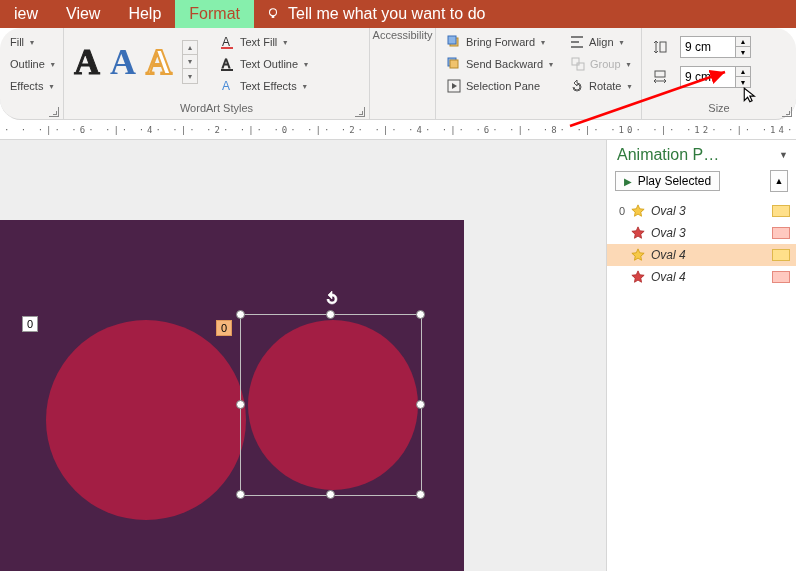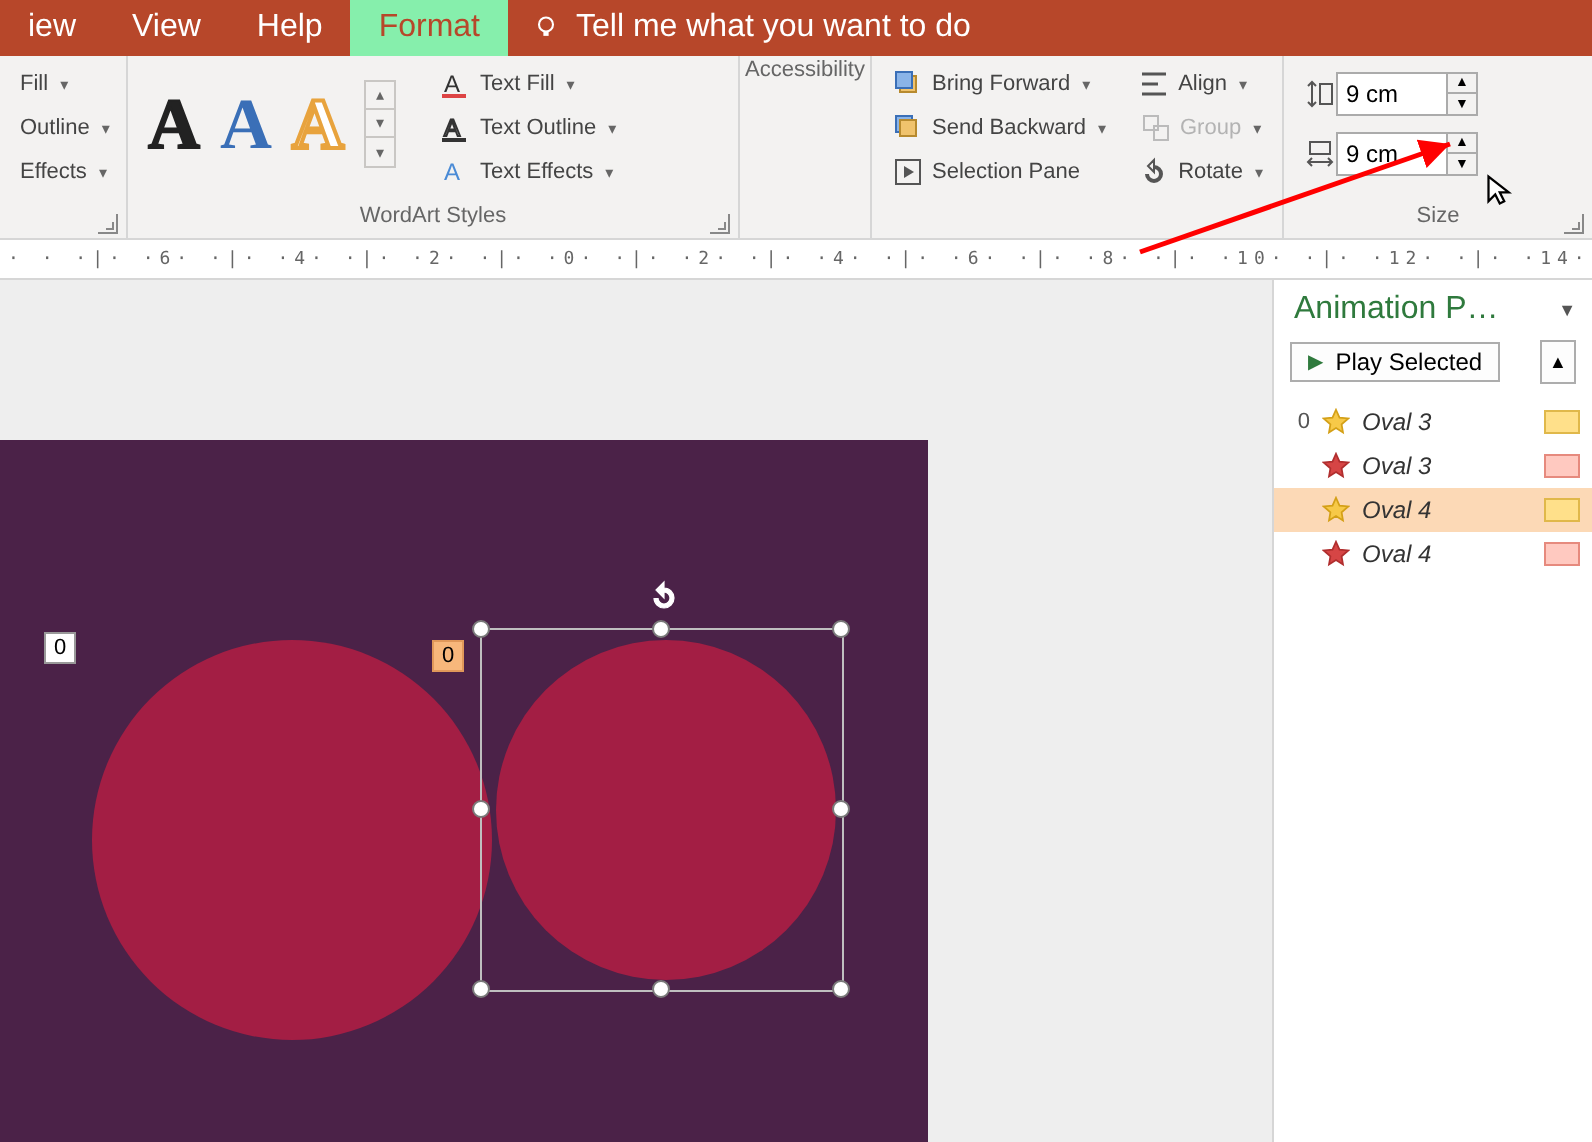--- a/index.html
+++ b/index.html
@@ -7,21 +7,21 @@
 
   
   .titlebar { height: 28px; background: #b7472a; display: flex; align-items: stretch; color: #fff; font-size: 16px; }
   .titlebar .tab { padding: 0 14px; display: flex; align-items: center; cursor: pointer; }
   .titlebar .tab.active { background: #86efac; color: #b7472a; }
   .titlebar .tellme { display: flex; align-items: center; padding: 0 12px; flex: 1; gap: 8px; }
   .titlebar .share { padding: 0 14px; display: flex; align-items: center; gap: 6px; }
   .bulb { width: 14px; height: 14px; }
 
   
-  .ribbon { height: 92px; background: #f3f2f1; border-bottom: 1px solid #d6d6d6; display: flex; font-size: 11px; color: #444; }
+  .ribbon { height: 92px; background: #f3f2f1; border-bottom: 1px solid #d6d6d6; display: flex; font-size: 11px; color: #444; border-radius: 21px; }
   .group { border-right: 1px solid #d6d6d6; display: flex; flex-direction: column; }
   .group-body { flex: 1; display: flex; align-items: flex-start; padding: 4px 6px 0 6px; gap: 4px; }
   .group-label { text-align: center; font-size: 11px; color: #666; height: 18px; line-height: 14px; position: relative; }
   .dlaunch { position: absolute; right: 4px; bottom: 2px; width: 10px; height: 10px; border: 1px solid #888; border-top: none; border-left: none; }
   .dlaunch::after { content: ""; position: absolute; width: 3px; height: 3px; border-right: 1px solid #888; border-bottom: 1px solid #888; right: 1px; bottom: 1px; }
 
   .vstack { display: flex; flex-direction: column; gap: 2px; }
   .rbtn { display: flex; align-items: center; gap: 4px; padding: 1px 4px; height: 20px; cursor: pointer; white-space: nowrap; }
   .rbtn .dd { margin-left: 2px; font-size: 8px; color: #666; }
 
@@ -31,21 +31,21 @@
   .wa-scroll div { height: 14px; display: flex; align-items: center; justify-content: center; font-size: 8px; color: #666; border-bottom: 1px solid #c9c7c4; cursor: pointer; }
   .wa-scroll div:last-child { border-bottom: none; }
 
   .altbtn { display: flex; flex-direction: column; align-items: center; width: 46px; padding-top: 4px; cursor: pointer; }
   .altbtn .pic { width: 32px; height: 30px; border: 1px solid #8aa9c8; background: linear-gradient(#dbe9f6, #fff); position: relative; }
   .altbtn .pic::after { content: ""; position: absolute; width: 10px; height: 10px; background: #f7d774; border-radius: 50%; top: 4px; left: 4px; }
 
   .icon16 { width: 16px; height: 16px; display: inline-block; }
 
   .size-inputs { display: flex; flex-direction: column; gap: 8px; padding: 4px 8px 0 4px; }
-  .size-row { display: flex; align-items: center; gap: 0; }
+  .size-row { display: flex; align-items: center; gap: 12px; }
   .size-input { display: flex; align-items: center; border: 1px solid #ababab; background: #fff; height: 22px; }
   .size-input input { border: none; width: 54px; font-size: 12px; padding: 0 4px; outline: none; }
   .spinners { display: flex; flex-direction: column; border-left: 1px solid #ababab; }
   .spinners button { width: 14px; height: 10px; font-size: 7px; line-height: 7px; background: #f3f2f1; border: none; cursor: pointer; padding: 0; }
   .spinners button:first-child { border-bottom: 1px solid #ababab; }
 
   
   .ruler { height: 20px; background: #fff; border-bottom: 1px solid #d6d6d6; font-size: 9px; color: #666; position: relative; overflow: hidden; letter-spacing: 3px; padding-left: 4px; display:flex; align-items:center;}
   .ruler span { white-space: pre; font-family: monospace; font-size: 9px;}
 
@@ -63,21 +63,21 @@
   .tagnum.orange { background: #f7b77b; border-color: #e0985a; }
 
   .selbox { position: absolute; left: 240px; top: 94px; width: 182px; height: 182px; border: 1px solid #bfbfbf; }
   .handle { position: absolute; width: 9px; height: 9px; background: #fff; border: 1px solid #7a7a7a; border-radius: 50%; margin: -5px; }
   .h-nw { left: 0; top: 0; } .h-n { left: 50%; top: 0; } .h-ne { left: 100%; top: 0; }
   .h-w { left: 0; top: 50%; } .h-e { left: 100%; top: 50%; }
   .h-sw { left: 0; top: 100%; } .h-s { left: 50%; top: 100%; } .h-se { left: 100%; top: 100%; }
   .rot { position: absolute; left: 50%; top: -26px; margin-left: -8px; }
 
   
-  .apane { width: 160px; border-left: 1px solid #d6d6d6; background: #fff; display: flex; flex-direction: column; font-size: 12px; }
+  .apane { width: 190px; border-left: 1px solid #d6d6d6; background: #fff; display: flex; flex-direction: column; font-size: 12px; }
   .apane-head { display: flex; align-items: center; justify-content: space-between; padding: 6px 8px 2px 10px; }
   .apane-head .title { color: #2f7a3d; font-size: 16px; white-space: nowrap; overflow: hidden; }
   .apane-head .dd { font-size: 9px; color: #555; cursor: pointer; }
   .apane-tools { display: flex; gap: 6px; padding: 4px 8px 8px 8px; align-items: center; }
   .btn-play { border: 1px solid #adadad; background: #fdfdfd; padding: 2px 8px; font-size: 12px; cursor: pointer; display: flex; align-items: center; gap: 6px; }
   .arrowsud { margin-left: auto; border: 1px solid #adadad; background: #fdfdfd; width: 18px; height: 22px; display:flex; align-items:center; justify-content:center; font-size:9px; cursor:pointer;}
 
   .alist { display: flex; flex-direction: column; }
   .arow { display: flex; align-items: center; gap: 6px; height: 22px; padding: 0 6px 0 8px; cursor: pointer; }
   .arow .idx { width: 10px; text-align: right; color: #555; font-size: 11px; }

